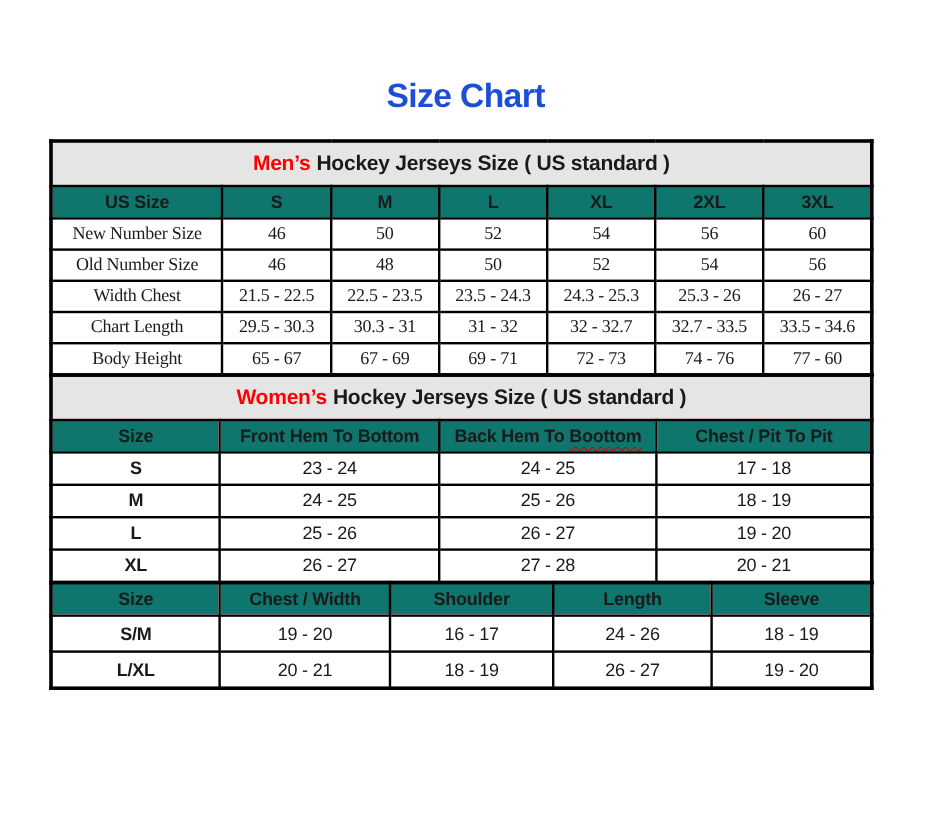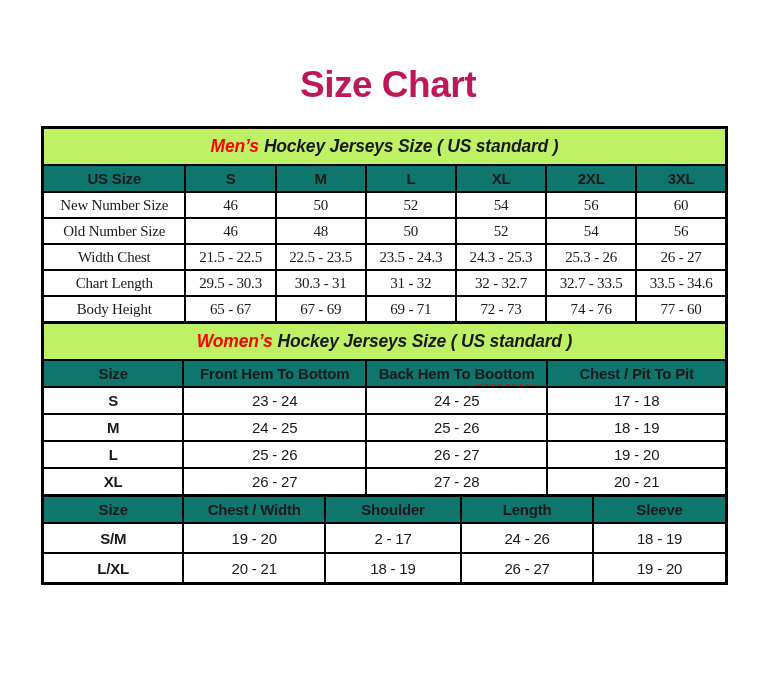--- a/index.html
+++ b/index.html
@@ -9,23 +9,23 @@
     width: 776px;
     height: 692px;
     background: #ffffff;
     overflow: hidden;
     font-family: "Liberation Sans", "DejaVu Sans", sans-serif;
     color: #1a1a1a;
   }
   h1.page-title {
     margin: 64px 0 20px 0;
     text-align: center;
-    font-size: 37px;
+    font-size: 28px;
     font-weight: bold;
-    color: #be185d;
+    color: #1d4ed8;
     letter-spacing: -0.5px;
   }
   .chart-wrap {
     margin-left: 41px;
     width: 687px;
   }
   table.section {
     width: 100%;
     border-collapse: collapse;
     table-layout: fixed;
@@ -35,25 +35,24 @@
   .section td, .section th {
     border: 2px solid #000;
     text-align: center;
     vertical-align: middle;
     padding: 1px 2px;
     letter-spacing: -0.2px;
     overflow: hidden;
     white-space: nowrap;
   }
   td.band-cell {
-    background: #bef264;
+    background: #e5e5e5;
     height: 33px;
     font-weight: bold;
     font-size: 17.5px;
-    font-style: italic;
   }
   .band-accent { color: #FF0000; }
   .band-rest { margin-left: 5px; }
   .section th {
     font-size: 15px;
     font-weight: bold;
     height: 23px;
     background: #0f766e;
   }
   .section td.cell {
@@ -212,21 +211,21 @@
     <tr>
       <th>Size</th>
       <th>Chest / Width</th>
       <th>Shoulder</th>
       <th>Length</th>
       <th>Sleeve</th>
     </tr>
     <tr>
       <td class="cell bold-label">S/M</td>
       <td class="cell">19 - 20</td>
-      <td class="cell">2 - 17</td>
+      <td class="cell">16 - 17</td>
       <td class="cell">24 - 26</td>
       <td class="cell">18 - 19</td>
     </tr>
     <tr>
       <td class="cell bold-label">L/XL</td>
       <td class="cell">20 - 21</td>
       <td class="cell">18 - 19</td>
       <td class="cell">26 - 27</td>
       <td class="cell">19 - 20</td>
     </tr>

